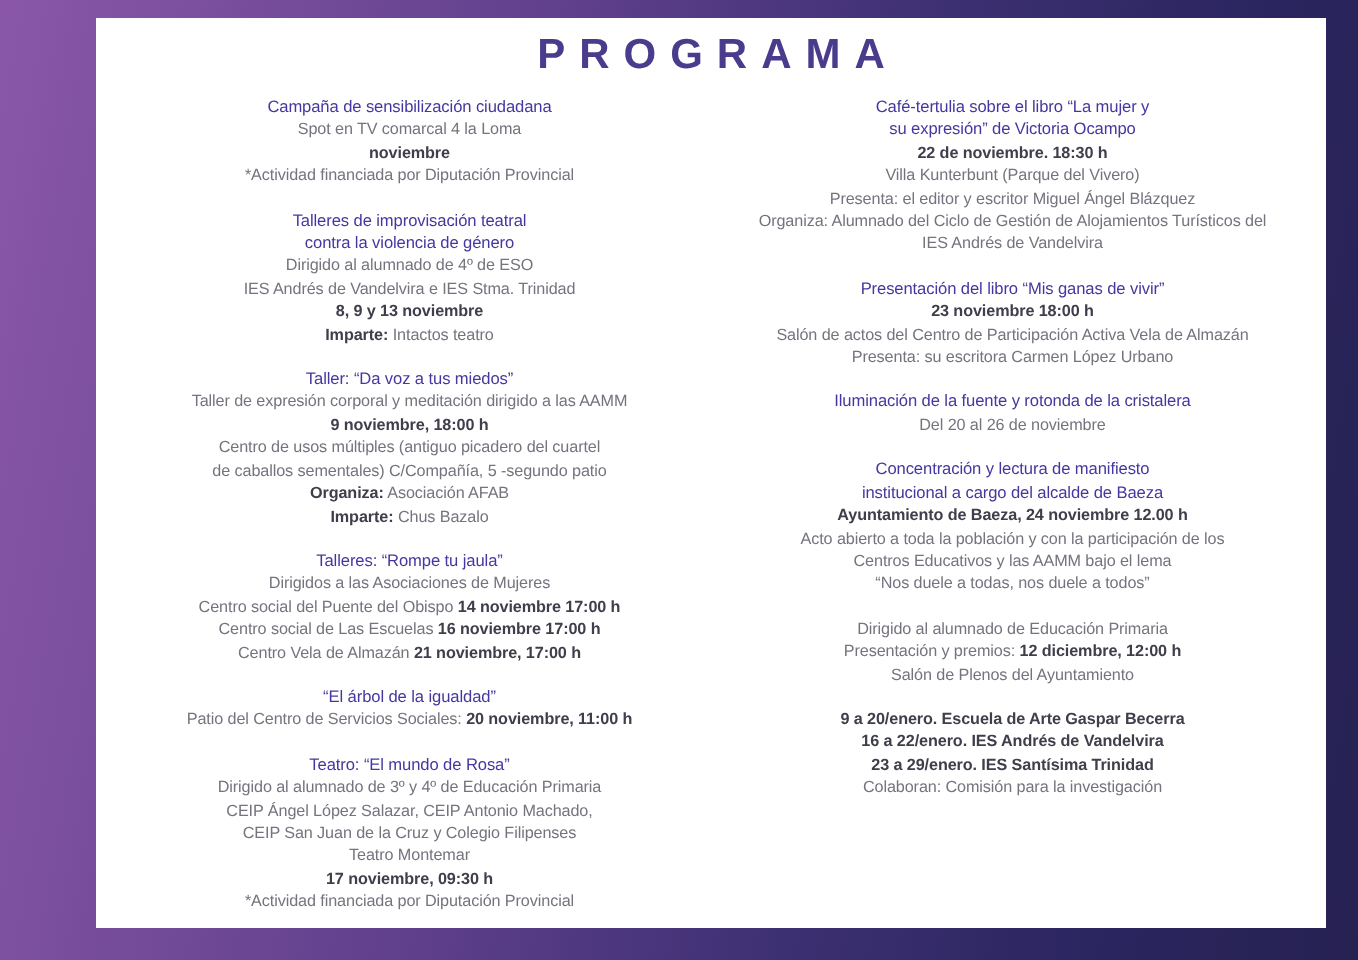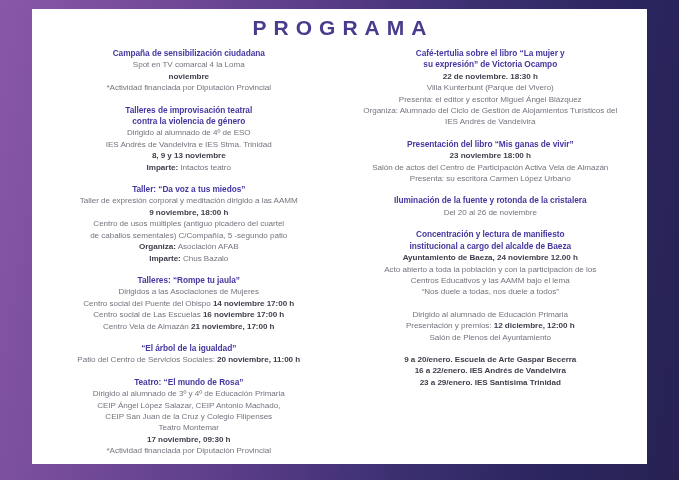--- a/index.html
+++ b/index.html
@@ -9,21 +9,21 @@
   body {
     width: 679px;
     height: 480px;
     overflow: hidden;
     background: linear-gradient(100deg, #8a57a8 0%, #7a4f9d 14%, #5f3f8c 38%, #3d3072 62%, #2b2560 82%, #272252 100%);
     font-family: "Liberation Sans", sans-serif;
   }
 
   #poster {
     position: absolute;
-    left: 32px;
+    left: 48px;
     top: 9px;
     width: 615px;
     height: 455px;
     background: #ffffff;
     box-sizing: border-box;
     overflow: hidden;
   }
 
   #poster-title {
     text-align: center;
@@ -52,21 +52,21 @@
   }
 
   .block {
     text-align: center;
     margin-bottom: 11px;
   }
   .block:last-child { margin-bottom: 0; }
 
   .block-title {
     color: #4438a0;
-    font-weight: bold;
+    font-weight: normal;
     font-size: 8.3px;
     line-height: 11.4px;
     letter-spacing: -0.05px;
     text-align: center;
   }
 
   .line {
     color: #74747f;
     font-size: 8.1px;
     line-height: 11.4px;
@@ -162,16 +162,17 @@
         </div>
         <div class="block">
           <div class="line">Dirigido al alumnado de Educación Primaria</div>
           <div class="line">Presentación y premios: <b>12 diciembre, 12:00 h</b></div>
           <div class="line">Salón de Plenos del Ayuntamiento</div>
         </div>
         <div class="block">
           <div class="line em">9 a 20/enero. Escuela de Arte Gaspar Becerra</div>
           <div class="line em">16 a 22/enero. IES Andrés de Vandelvira</div>
           <div class="line em">23 a 29/enero. IES Santísima Trinidad</div>
+          <div class="line">Colaboran: Comisión para la investigación</div>
         </div>
       </div>
     </div>
 </div>
 
 </body></html>

